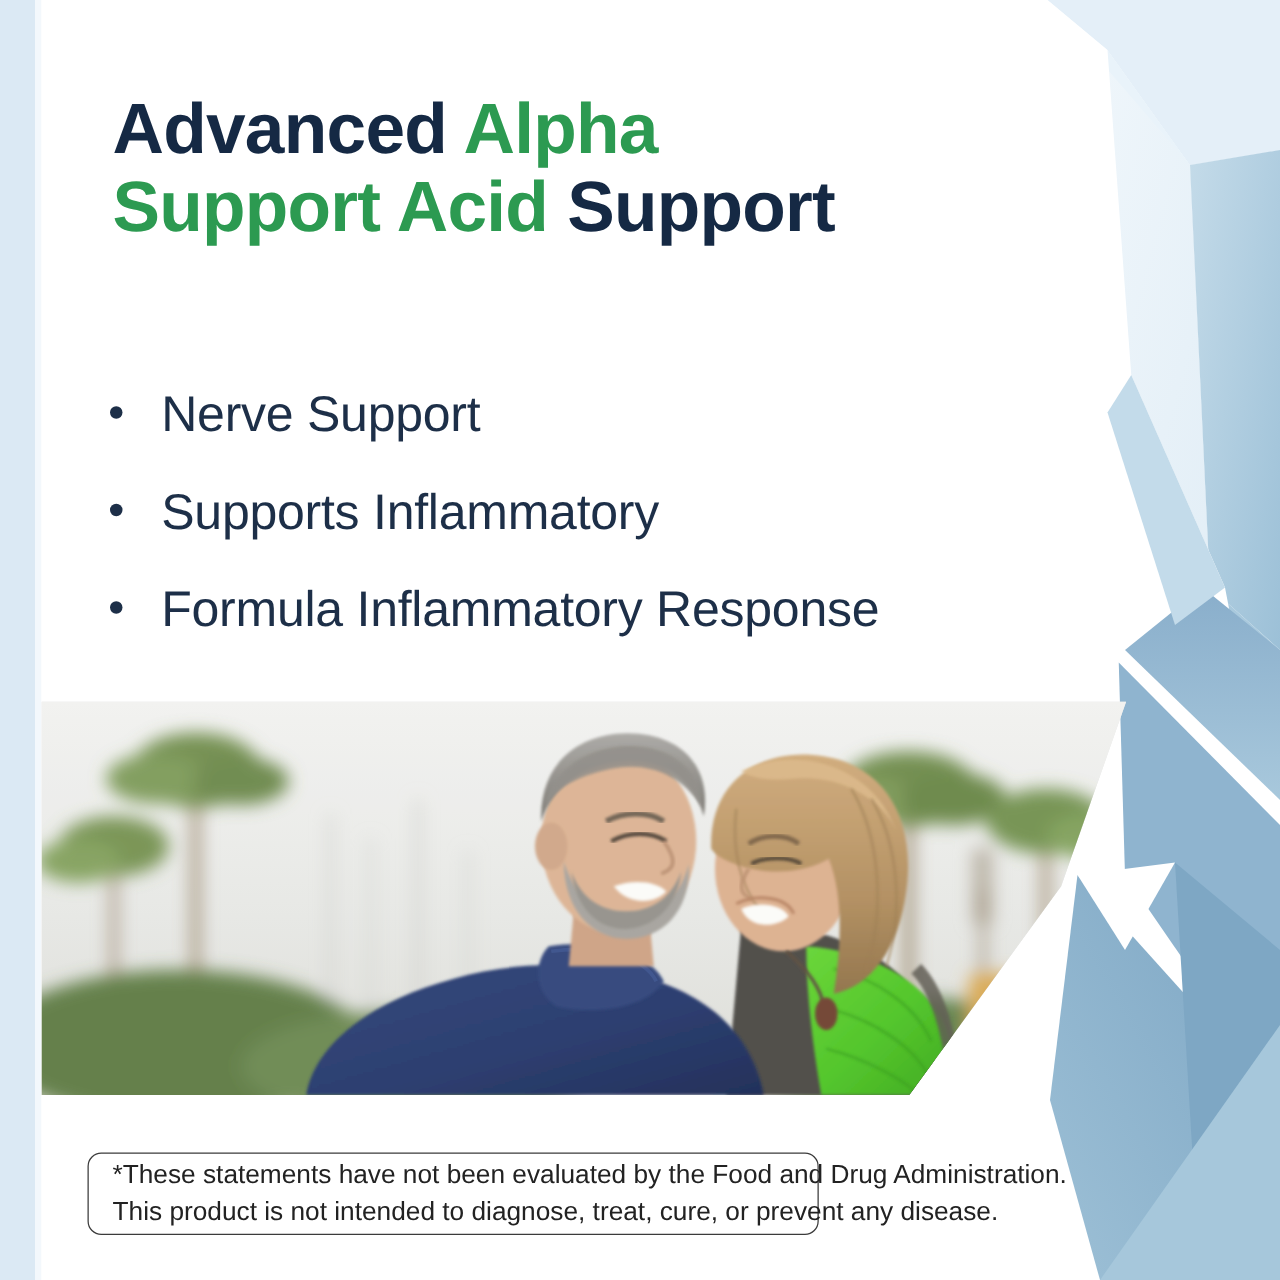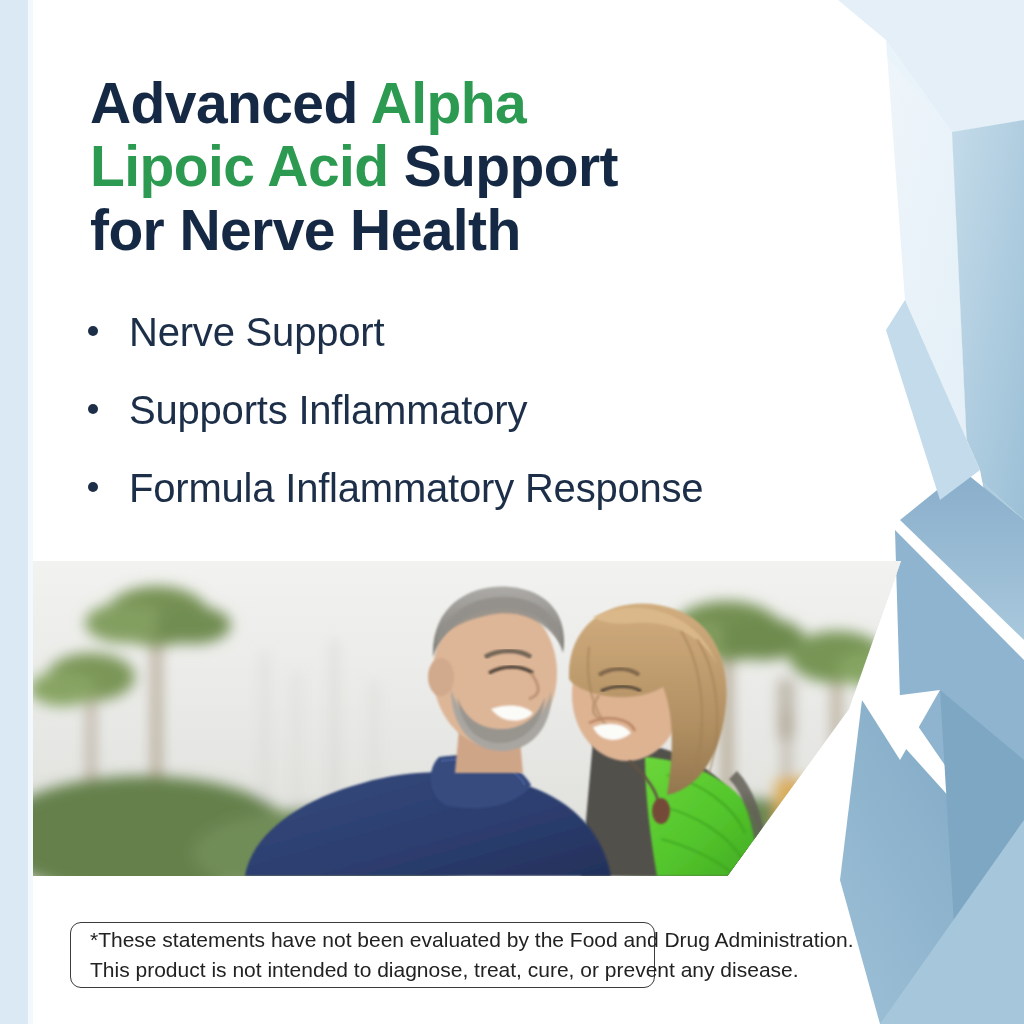--- a/index.html
+++ b/index.html
@@ -190,22 +190,21 @@
     <polygon points="862,700 940,690 900,760" fill="#ffffff"></polygon>
 
     <polygon points="905,300 980,470 940,500 886,330" fill="#c3dbea"></polygon>
   </svg>
 
   <div class="frame-strip-left"></div>
   <div class="frame-hairline-left"></div>
 
   <h1 class="headline">
     <span>Advanced </span><span class="accent">Alpha</span><br>
-    <span class="accent">Lipoic Acid</span><span> Support</span><br>
-    <span>for Nerve Health</span>
+    <span class="accent">Support Acid</span><span> Support</span><br>
   </h1>
 
   <ul class="benefits">
     <li class="benefit-item">
       <span class="benefit-bullet"></span>
       <span class="benefit-label">Nerve Support</span>
     </li>
     <li class="benefit-item">
       <span class="benefit-bullet"></span>
       <span class="benefit-label">Supports Inflammatory</span>

